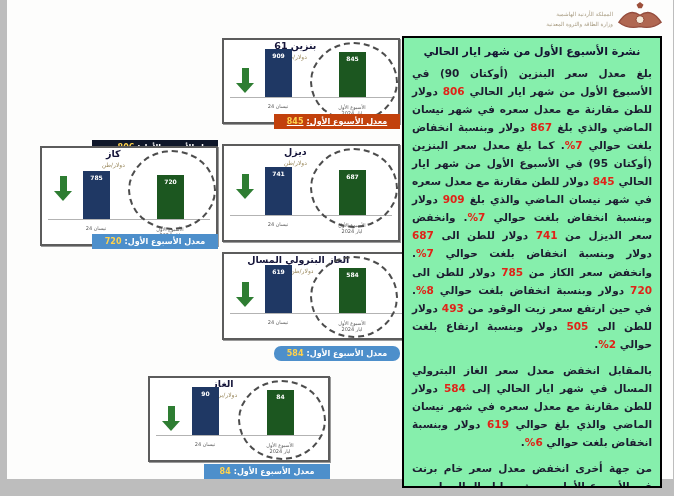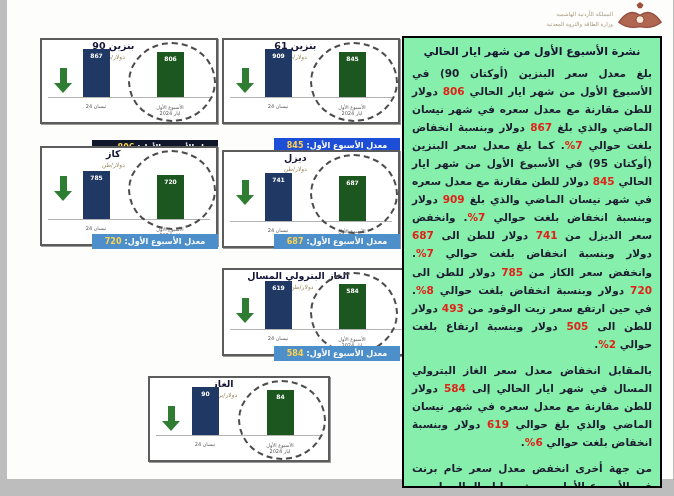--- a/index.html
+++ b/index.html
@@ -85,143 +85,124 @@
     <span>
       <svg width="54" height="30" viewBox="0 0 60 34">
         <path d="M26 3 l4 -3 l4 3 l-2 4 h-4 z" fill="#9c4f3a"></path>
         <path d="M6 23 Q17 6 30 15 Q43 6 54 23 Q44 31 30 28 Q16 31 6 23 Z" fill="#a8573f" stroke="#8a3b2a" stroke-width="1.5" opacity="0.9"></path>
         <circle cx="30" cy="20" r="4.5" fill="#f4e9d8" stroke="#8a3b2a" stroke-width="1"></circle>
       </svg>
     </span>
   </div>
 
   <section id="charts">
-      <div class="chart-card" style="left: 33px; top: 38px; width: 178px; height: 86px;">
-        <div class="chart-title">بنزين 90</div>
-        <div class="chart-unit">دولار/طن</div>
-        <div class="block-arrow">
-          <div class="shaft" style="background: rgb(46, 125, 50);"></div>
-          <div class="head-down" style="border-top: 10px solid rgb(46, 125, 50);"></div>
-        </div>
-        <div class="baseline"></div>
-        <div class="circle" style="left: 86px; top: 2px; width: 84px; height: 76px;"></div>
-        <div class="bar prev" style="left: 41px; height: 48px; background: rgb(31, 56, 100);">
-          <div class="val">867</div>
-        </div>
-        <div class="bar curr" style="left: 115px; height: 45px; background: rgb(28, 87, 32);">
-          <div class="val">806</div>
-        </div>
-        <div class="xlabel" style="left: 27px; width: 54px; bottom: 12px;">نيسان 24</div>
-        <div class="xlabel" style="left: 101px; width: 54px; bottom: 5px;">الأسبوع الأول
-ايار 2024</div>
-      </div>
       <div class="strip" style="left: 85px; top: 140px; background: #0f172a; text-align: right;"><span class="slab">معدل الأسبوع الأول:</span><span class="snum" style="color: rgb(255, 210, 77);">806</span></div>
       <div class="chart-card" style="left: 215px; top: 38px; width: 178px; height: 86px;">
         <div class="chart-title">بنزين 61</div>
         <div class="chart-unit">دولار/طن</div>
         <div class="block-arrow">
           <div class="shaft" style="background: rgb(46, 125, 50);"></div>
           <div class="head-down" style="border-top: 10px solid rgb(46, 125, 50);"></div>
         </div>
         <div class="baseline"></div>
         <div class="circle" style="left: 86px; top: 2px; width: 84px; height: 76px;"></div>
         <div class="bar prev" style="left: 41px; height: 48px; background: rgb(31, 56, 100);">
           <div class="val">909</div>
         </div>
         <div class="bar curr" style="left: 115px; height: 45px; background: rgb(28, 87, 32);">
           <div class="val">845</div>
         </div>
         <div class="xlabel" style="left: 27px; width: 54px; bottom: 12px;">نيسان 24</div>
         <div class="xlabel" style="left: 101px; width: 54px; bottom: 5px;">الأسبوع الأول
 ايار 2024</div>
       </div>
-      <div class="strip" style="left: 267px; top: 138px; background: #1d4ed8;"><span class="slab">معدل الأسبوع الأول:</span><span class="snum" style="color: rgb(255, 210, 77);">845</span></div>
+      <div class="strip" style="left: 267px; top: 114px; background: #c2410c; text-decoration: underline;"><span class="slab">معدل الأسبوع الأول:</span><span class="snum" style="color: rgb(255, 210, 77);">845</span></div>
       <div class="chart-card" style="left: 33px; top: 146px; width: 178px; height: 100px;">
         <div class="chart-title">كاز</div>
         <div class="chart-unit">دولار/طن</div>
         <div class="block-arrow">
           <div class="shaft" style="background: rgb(46, 125, 50);"></div>
           <div class="head-down" style="border-top: 10px solid rgb(46, 125, 50);"></div>
         </div>
         <div class="baseline"></div>
         <div class="circle" style="left: 86px; top: 2px; width: 84px; height: 76px;"></div>
         <div class="bar prev" style="left: 41px; height: 48px; background: rgb(31, 56, 100);">
           <div class="val">785</div>
         </div>
         <div class="bar curr" style="left: 115px; height: 44px; background: rgb(28, 87, 32);">
           <div class="val">720</div>
         </div>
         <div class="xlabel" style="left: 27px; width: 54px; bottom: 12px;">نيسان 24</div>
         <div class="xlabel" style="left: 101px; width: 54px; bottom: 5px;">الأسبوع الأول
 ايار 2024</div>
       </div>
       <div class="strip" style="left: 85px; top: 234px; background: rgb(77, 143, 203);"><span class="slab">معدل الأسبوع الأول:</span><span class="snum" style="color: rgb(255, 210, 77);">720</span></div>
-      <div class="chart-card" style="left: 215px; top: 150px; width: 178px; height: 98px;">
+      <div class="chart-card" style="left: 215px; top: 144px; width: 178px; height: 98px;">
         <div class="chart-title">ديزل</div>
         <div class="chart-unit">دولار/طن</div>
         <div class="block-arrow">
           <div class="shaft" style="background: rgb(46, 125, 50);"></div>
           <div class="head-down" style="border-top: 10px solid rgb(46, 125, 50);"></div>
         </div>
         <div class="baseline"></div>
         <div class="circle" style="left: 86px; top: 2px; width: 84px; height: 76px;"></div>
         <div class="bar prev" style="left: 41px; height: 48px; background: rgb(31, 56, 100);">
           <div class="val">741</div>
         </div>
         <div class="bar curr" style="left: 115px; height: 45px; background: rgb(28, 87, 32);">
           <div class="val">687</div>
         </div>
         <div class="xlabel" style="left: 27px; width: 54px; bottom: 12px;">نيسان 24</div>
         <div class="xlabel" style="left: 101px; width: 54px; bottom: 5px;">الأسبوع الأول
 ايار 2024</div>
       </div>
-      <div class="strip" style="left: 267px; top: 234px; background: rgb(77, 143, 203);"><span class="slab">معدل الأسبوع الأول:</span><span class="snum" style="color: rgb(255, 210, 77);">687</span></div>
-      <div class="chart-card" style="left: 215px; top: 268px; width: 194px; height: 88px;">
+      <div class="chart-card" style="left: 215px; top: 252px; width: 194px; height: 88px;">
         <div class="chart-title">الغاز البترولي المسال</div>
         <div class="chart-unit">دولار/طن</div>
         <div class="block-arrow">
           <div class="shaft" style="background: rgb(46, 125, 50);"></div>
           <div class="head-down" style="border-top: 10px solid rgb(46, 125, 50);"></div>
         </div>
         <div class="baseline"></div>
         <div class="circle" style="left: 86px; top: 2px; width: 84px; height: 78px;"></div>
         <div class="bar prev" style="left: 41px; height: 48px; background: rgb(31, 56, 100);">
           <div class="val">619</div>
         </div>
         <div class="bar curr" style="left: 115px; height: 45px; background: rgb(28, 87, 32);">
           <div class="val">584</div>
         </div>
         <div class="xlabel" style="left: 27px; width: 54px; bottom: 12px;">نيسان 24</div>
         <div class="xlabel" style="left: 101px; width: 54px; bottom: 5px;">الأسبوع الأول
 ايار 2024</div>
       </div>
-      <div class="strip" style="left: 267px; top: 346px; background: rgb(77, 143, 203);"><span class="slab">معدل الأسبوع الأول:</span><span class="snum" style="color: rgb(255, 210, 77);">584</span></div>
+      <div class="strip" style="left: 267px; top: 346px; background: rgb(77, 143, 203); border-radius: 7px;"><span class="slab">معدل الأسبوع الأول:</span><span class="snum" style="color: rgb(255, 210, 77);">584</span></div>
       <div class="chart-card" style="left: 141px; top: 376px; width: 182px; height: 86px;">
         <div class="chart-title">الغاز</div>
         <div class="chart-unit">دولار/برميل</div>
         <div class="block-arrow">
           <div class="shaft" style="background: rgb(46, 125, 50);"></div>
           <div class="head-down" style="border-top: 10px solid rgb(46, 125, 50);"></div>
         </div>
         <div class="baseline"></div>
         <div class="circle" style="left: 88px; top: 2px; width: 84px; height: 76px;"></div>
         <div class="bar prev" style="left: 42px; height: 48px; background: rgb(31, 56, 100);">
           <div class="val">90</div>
         </div>
         <div class="bar curr" style="left: 117px; height: 45px; background: rgb(28, 87, 32);">
           <div class="val">84</div>
         </div>
         <div class="xlabel" style="left: 28px; width: 54px; bottom: 12px;">نيسان 24</div>
         <div class="xlabel" style="left: 103px; width: 54px; bottom: 5px;">الأسبوع الأول
 ايار 2024</div>
       </div>
+      <div class="strip" style="left: 197px; top: 464px; background: rgb(77, 143, 203);"><span class="slab">معدل الأسبوع الأول:</span><span class="snum" style="color: rgb(255, 210, 77);">84</span></div>
     </section>
 
   <aside class="text-panel">
     <div class="panel-title">نشرة الأسبوع الأول من شهر ايار الحالي</div>
     <div id="paragraphs">
         <p><span>بلغ معدل سعر البنزين (أوكتان 90) في الأسبوع الأول من شهر ايار الحالي </span><span class="num">806</span><span> دولار للطن مقارنة مع معدل سعره في شهر نيسان الماضي والذي بلغ </span><span class="num">867</span><span> دولار وبنسبة انخفاض بلغت حوالي </span><span class="num">7%</span><span>. كما بلغ معدل سعر البنزين (أوكتان 95) في الأسبوع الأول من شهر ايار الحالي </span><span class="num">845</span><span> دولار للطن مقارنة مع معدل سعره في شهر نيسان الماضي والذي بلغ </span><span class="num">909</span><span> دولار وبنسبة انخفاض بلغت حوالي </span><span class="num">7%</span><span>. وانخفض سعر الديزل من </span><span class="num">741</span><span> دولار للطن الى </span><span class="num">687</span><span> دولار وبنسبة انخفاض بلغت حوالي </span><span class="num">7%</span><span>. وانخفض سعر الكاز من </span><span class="num">785</span><span> دولار للطن الى </span><span class="num">720</span><span> دولار وبنسبة انخفاض بلغت حوالي </span><span class="num">8%</span><span>. في حين ارتفع سعر زيت الوقود من </span><span class="num">493</span><span> دولار للطن الى </span><span class="num">505</span><span> دولار وبنسبة ارتفاع بلغت حوالي </span><span class="num">2%</span><span>.</span></p>
-        <p><span>بالمقابل انخفاض معدل سعر الغاز البترولي المسال في شهر ايار الحالي إلى </span><span class="num">584</span><span> دولار للطن مقارنة مع معدل سعره في شهر نيسان الماضي والذي بلغ حوالي </span><span class="num">619</span><span> دولار وبنسبة انخفاض بلغت حوالي </span><span class="num">6%</span><span>.</span></p>
+        <p><span>بالمقابل انخفض معدل سعر الغاز البترولي المسال في شهر ايار الحالي إلى </span><span class="num">584</span><span> دولار للطن مقارنة مع معدل سعره في شهر نيسان الماضي والذي بلغ حوالي </span><span class="num">619</span><span> دولار وبنسبة انخفاض بلغت حوالي </span><span class="num">6%</span><span>.</span></p>
         <p><span>من جهة أخرى انخفض معدل سعر خام برنت في الأسبوع الأول من شهر ايار الحالي ليصبح حوالي </span><span class="num">84</span><span> دولار للبرميل مقارنة مع معدل سعره في شهر نيسان الماضي والذي بلغ حوالي </span></p>
       </div>
   </aside>
 
 </div>
 
 </body></html>

